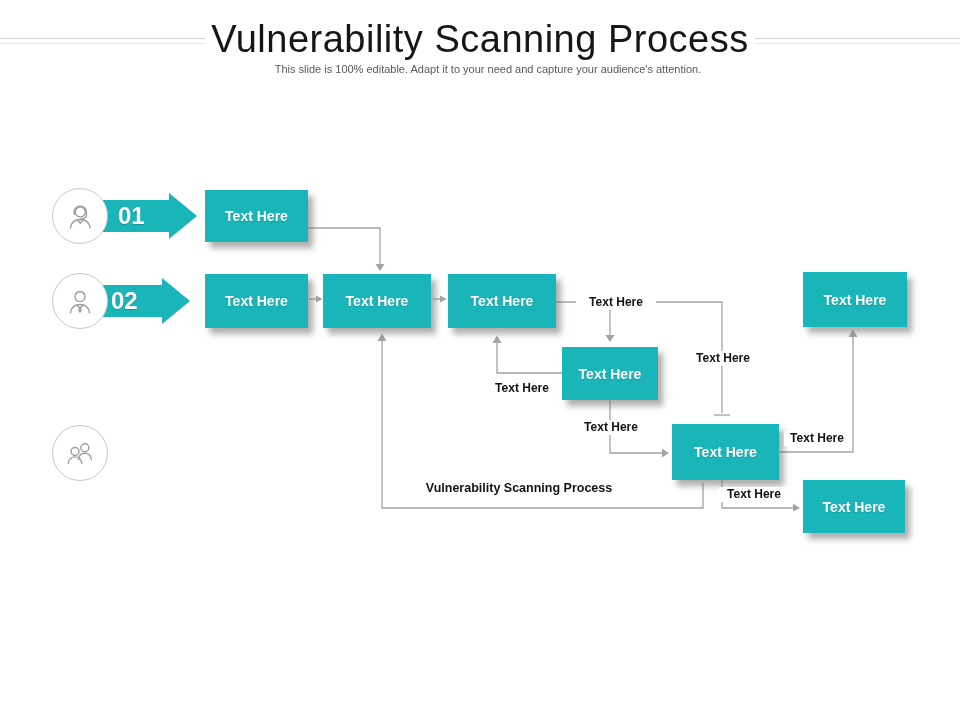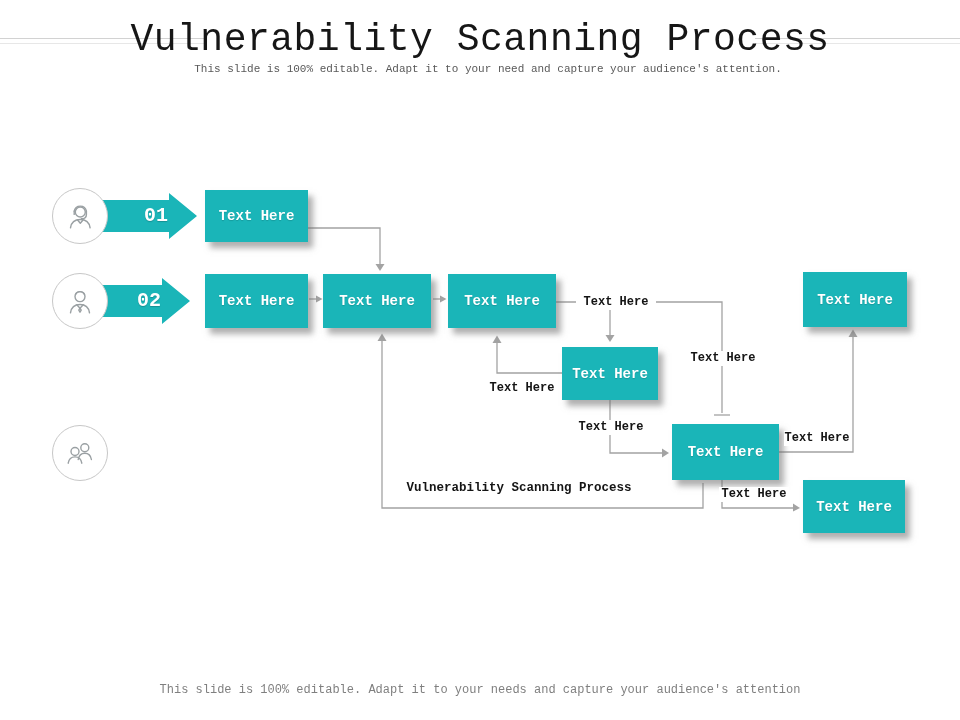--- a/index.html
+++ b/index.html
@@ -1,18 +1,18 @@
 <!DOCTYPE html>
 <html style="--teal: #1AB5B8; --connector: #a3a3a3;"><head>
 <meta charset="utf-8">
 <style>
   html,body{margin:0;padding:0;background:#fff;}
   .slide{
     position:relative; width:960px; height:720px; overflow:hidden;
-    background:#fff; font-family:Liberation Mono, monospace;
+    background:#fff; font-family:Liberation Sans, sans-serif;
   }
   
   .title{
     position:absolute; left:0; top:18px; width:960px; text-align:center;
     font-size:38px; font-weight:400; color:#161616; letter-spacing:.5px;
   }
   .subtitle{
     position:absolute; left:8px; top:63px; width:960px; text-align:center;
     font-size:11px; color:#595959;
   }
@@ -37,21 +37,21 @@
     padding:1px 0; line-height:13px;
   }
   .clabel.big{font-size:12.5px;}
   
   .banner{
     position:absolute; z-index:2; width:117px; height:46px; background:var(--teal);
     clip-path:polygon(0 7px,89px 7px,89px 0,100% 50%,89px 46px,89px 39px,0 39px);
   }
   .banner .num{
     position:absolute; left:38px; top:0; width:50px; height:46px; line-height:46px;
-    text-align:right; color:#fff; font-weight:700; font-size:20px;
+    text-align:left; color:#fff; font-weight:700; font-size:24px;
     text-shadow:0 1px 1px rgba(0,0,0,.2);
   }
   .circle{
     position:absolute; z-index:3; width:56px; height:56px; border-radius:50%;
     background:#fff; border:1px solid #c7c7c7; display:flex; align-items:center;
     justify-content:center; box-sizing:border-box;
   }
   .circle svg{stroke:#9aa0a3; fill:none; stroke-width:1.4; stroke-linecap:round; stroke-linejoin:round;}
   
   .footer{
@@ -165,14 +165,13 @@
   <div class="tbox" style="left:803px;top:480px;width:102px;height:53px;">Text Here</div>
 
   <div class="clabel" style="left:576px;top:295px;width:80px;">Text Here</div>
   <div class="clabel" style="left:688px;top:351px;width:70px;">Text Here</div>
   <div class="clabel" style="left:486px;top:381px;width:72px;">Text Here</div>
   <div class="clabel" style="left:577px;top:420px;width:68px;">Text Here</div>
   <div class="clabel" style="left:784px;top:431px;width:66px;">Text Here</div>
   <div class="clabel" style="left:719px;top:487px;width:70px;">Text Here</div>
   <div class="clabel big" style="left:405px;top:481px;width:228px;">Vulnerability Scanning Process</div>
 
-  <div class="footer">This slide is 100% editable. Adapt it to your needs and capture your audience's attention</div>
 </div>
 
 </body></html>

